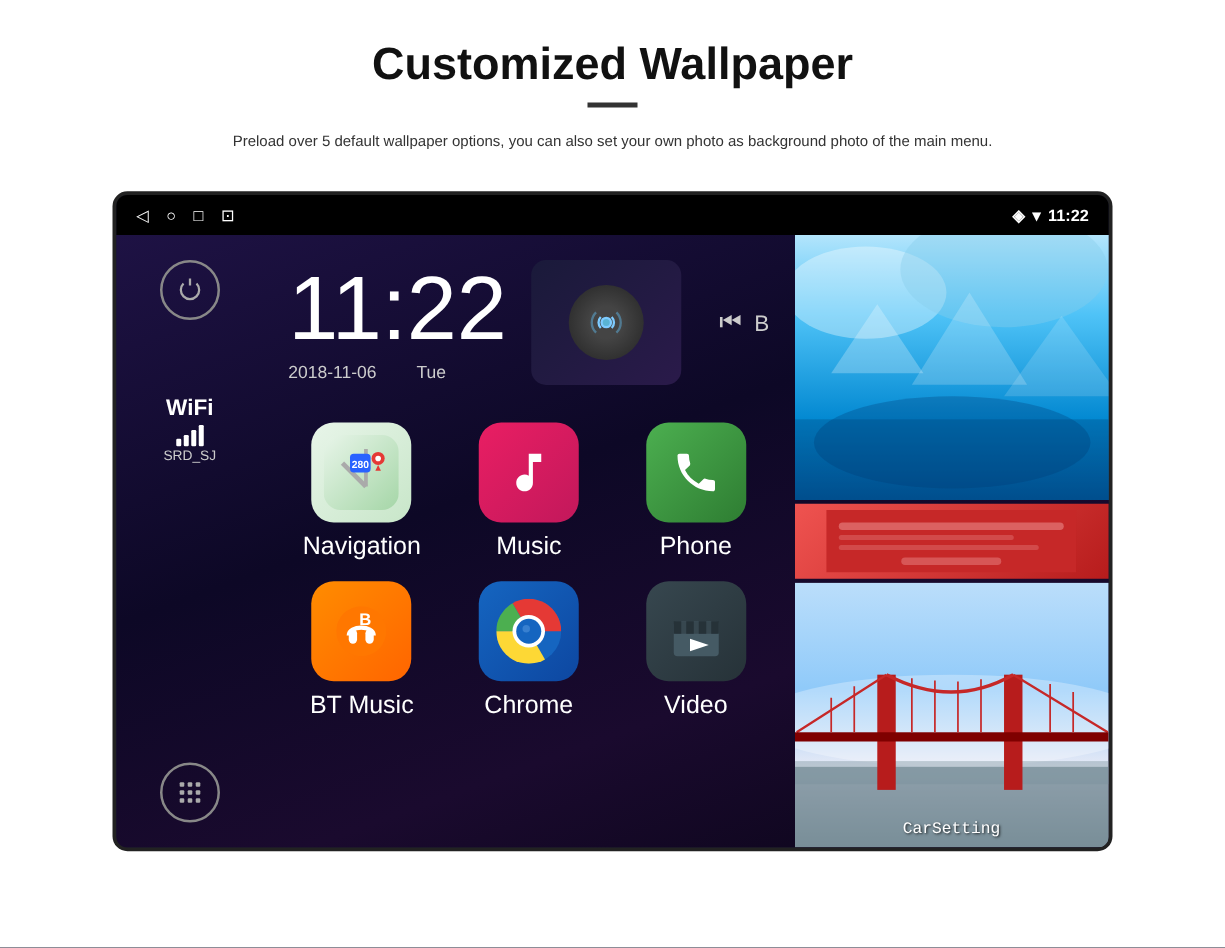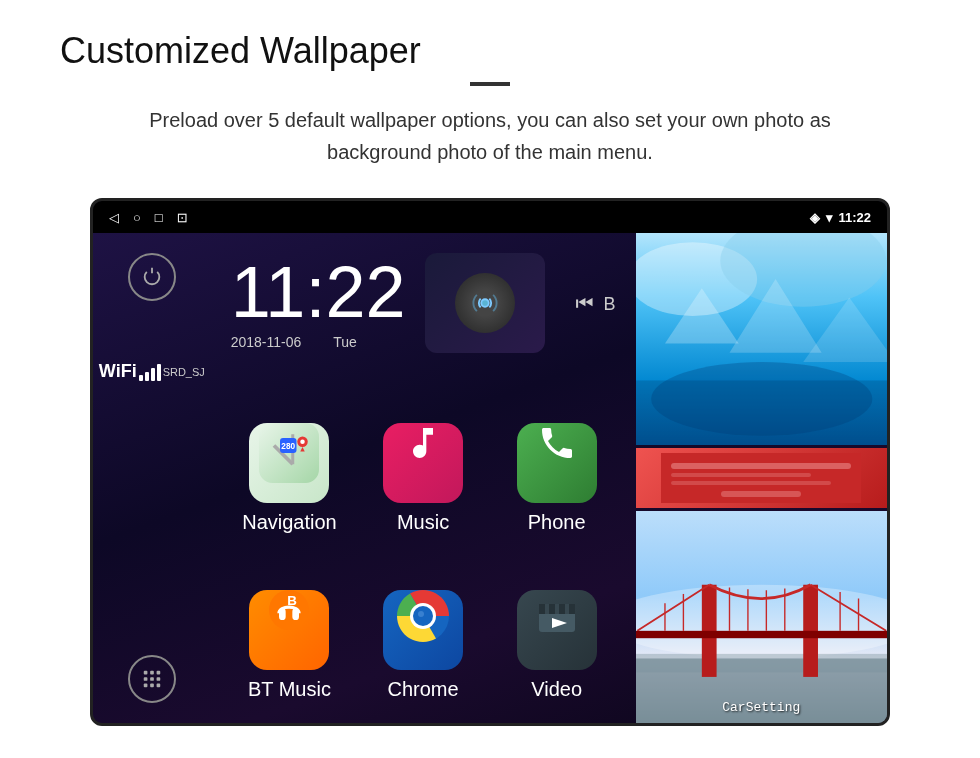--- a/index.html
+++ b/index.html
@@ -10,36 +10,37 @@
       font-family: Arial, sans-serif;
       overflow: hidden;
     }
 
     .page-wrapper {
       width: 980px;
       padding: 30px 60px 20px;
     }
 
     .page-title {
+      text-align: center;
       font-size: 36px;
-      font-weight: 400;
+      font-weight: 700;
       color: #111;
       margin-bottom: 10px;
     }
 
     .title-divider {
       width: 40px;
       height: 4px;
       background: #333;
       margin: 0 auto 18px;
     }
 
     .page-description {
       text-align: center;
-      font-size: 20px;
+      font-size: 12px;
       color: #333;
       line-height: 1.6;
       max-width: 780px;
       margin: 17px auto 30px;
     }
 
     
     .device-frame {
       position: relative;
       width: 800px;
@@ -101,21 +102,21 @@
       border: 2px solid #888;
       display: flex;
       align-items: center;
       justify-content: center;
       color: #aaa;
       font-size: 20px;
     }
 
     .wifi-widget {
       display: flex;
-      flex-direction: row;
+      flex-direction: column;
       align-items: center;
       color: #fff;
       font-size: 13px;
       gap: 2px;
       margin-top: 30px;
     }
 
     .wifi-text {
       font-size: 18px;
       font-weight: bold;
@@ -238,24 +239,23 @@
       flex-direction: column;
       align-items: center;
       gap: 8px;
     }
 
     .app-icon {
       width: 80px;
       height: 80px;
       border-radius: 18px;
       display: flex;
-      align-items: flex-start;
+      align-items: center;
       justify-content: center;
       font-size: 36px;
-      margin-top: 40px;
     }
 
     .app-label {
       color: #fff;
       font-size: 20px;
       text-align: left;
     }
 
     
     .nav-icon {

